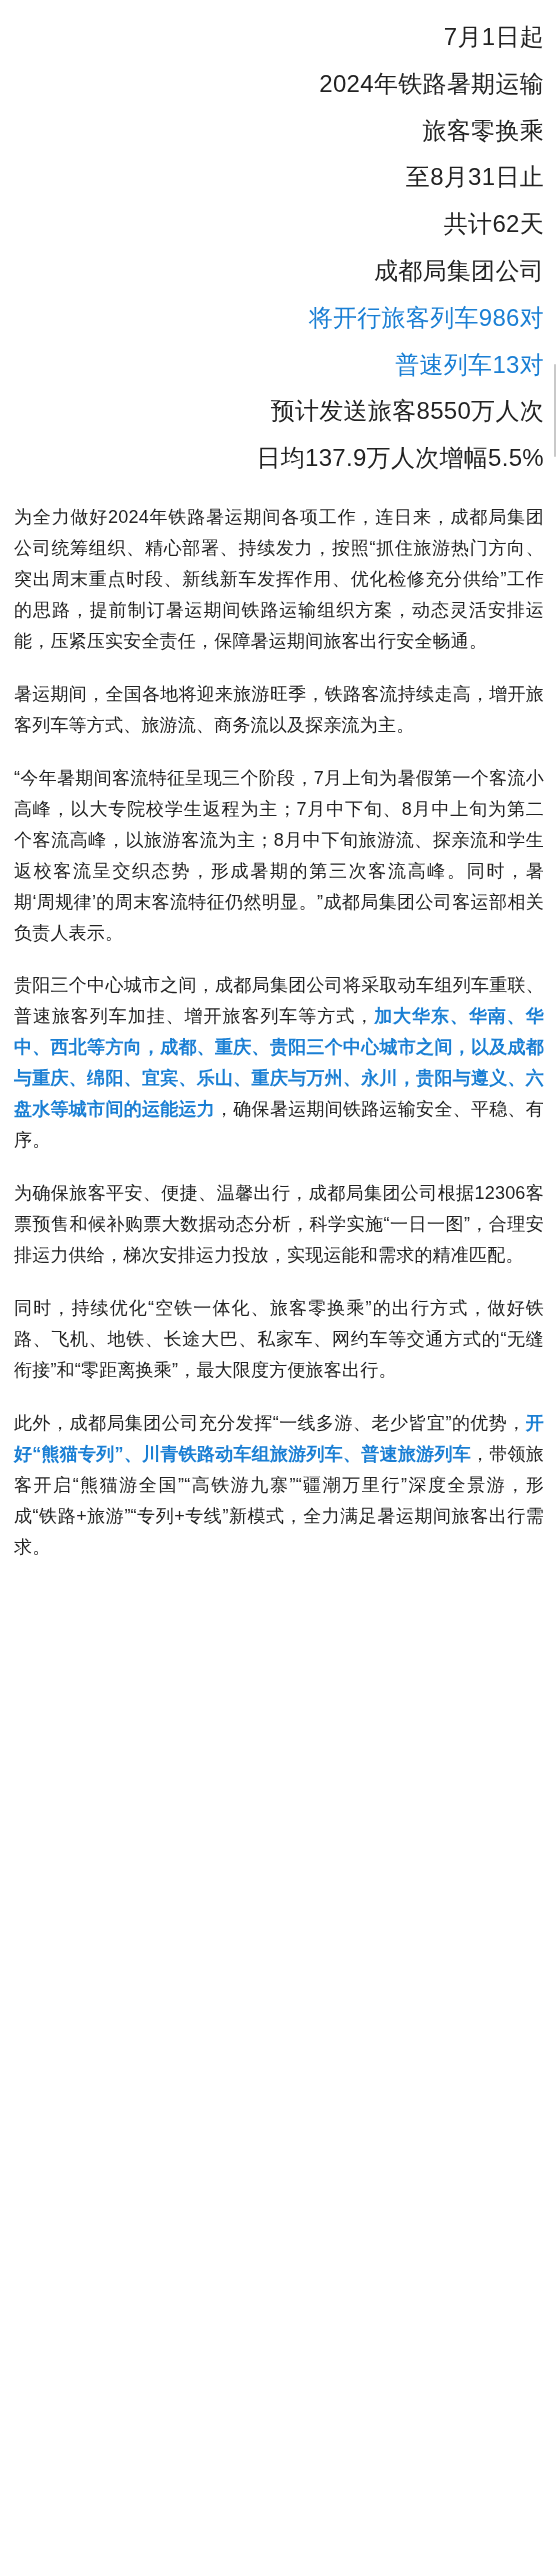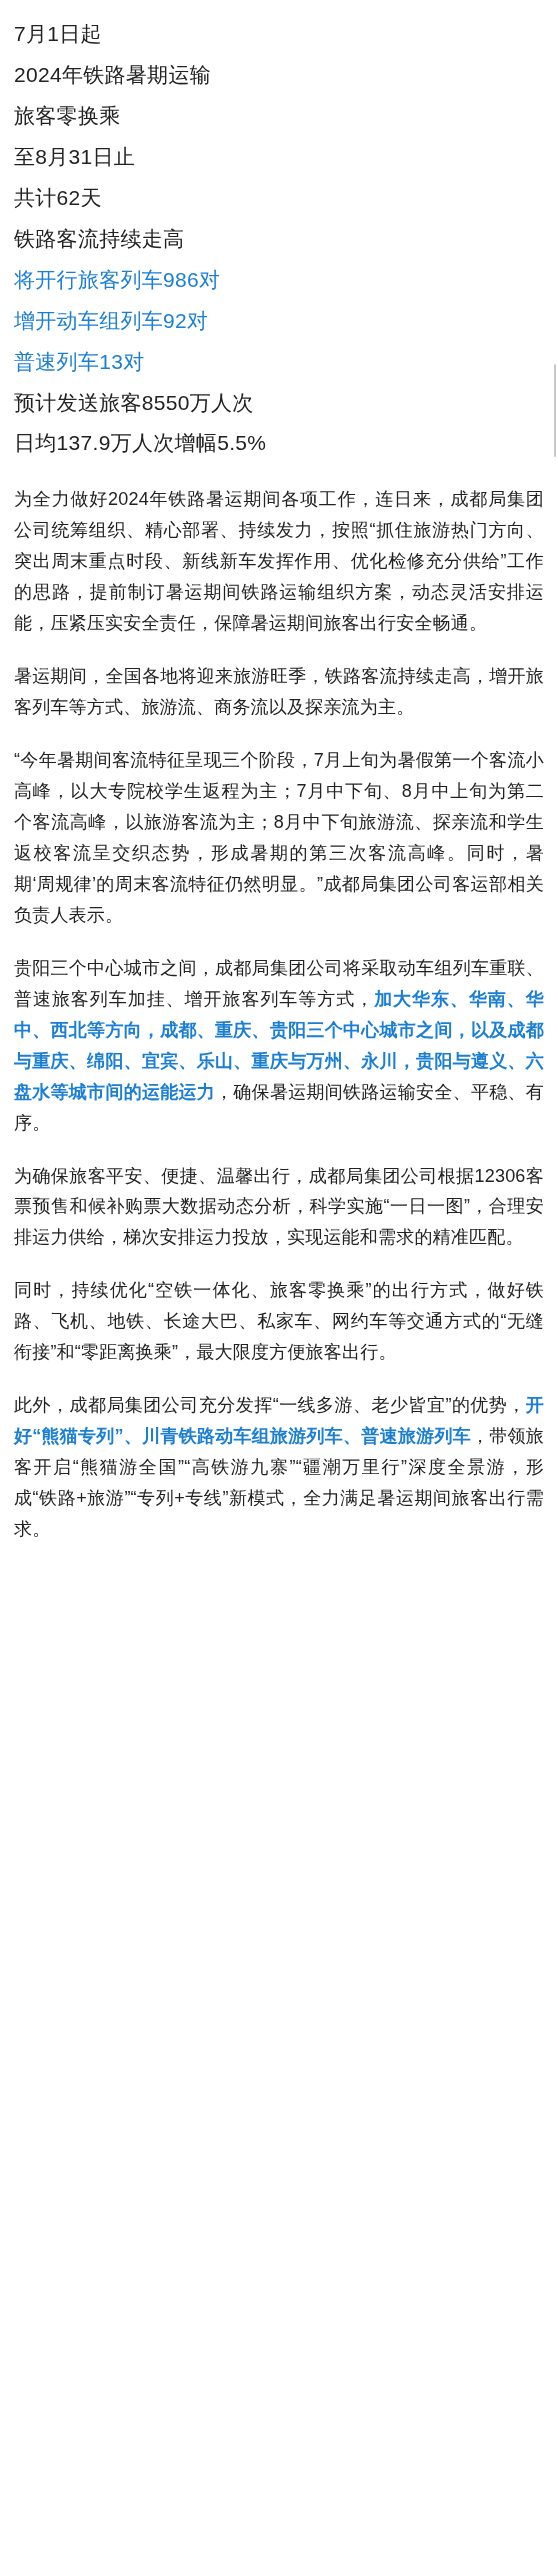--- a/index.html
+++ b/index.html
@@ -19,22 +19,22 @@
     box-sizing: border-box;
     padding: 11px 14px 23px 14px;
     background: #ffffff;
     position: relative;
   }
   
   .headline-block {
     padding-top: 3.1px;
   }
   .headline {
-    text-align: left;
-    font-size: 21px;
+    text-align: right;
+    font-size: 24px;
     line-height: 1.95;
     color: #1a1a1a;
     font-weight: 400;
     letter-spacing: 0.3px;
   }
   .headline.accent {
     color: #1a7fd4;
     font-weight: 400;
   }
   .headline.plain {
@@ -76,23 +76,22 @@
 <body>
 
 <div class="page">
 
   <div class="headline-block">
     <div class="headline plain">7月1日起</div>
     <div class="headline plain">2024年铁路暑期运输</div>
     <div class="headline plain">旅客零换乘</div>
     <div class="headline plain">至8月31日止</div>
     <div class="headline plain">共计62天</div>
-    <div class="headline plain">铁路客流持续走高</div>
+    <div class="headline plain">成都局集团公司</div>
     <div class="headline accent">将开行旅客列车986对</div>
-    <div class="headline accent">增开动车组列车92对</div>
     <div class="headline accent">普速列车13对</div>
     <div class="headline plain">预计发送旅客8550万人次</div>
     <div class="headline plain">日均137.9万人次增幅5.5%</div>
   </div>
 
   <div class="body-block">
     <p class="para">
       <span>为全力做好2024年铁路暑运期间各项工作，连日来，成都局集团公司统筹组织、精心部署、持续发力，按照“抓住旅游热门方向、突出周末重点时段、新线新车发挥作用、优化检修充分供给”工作的思路，提前制订暑运期间铁路运输组织方案，动态灵活安排运能，压紧压实安全责任，保障暑运期间旅客出行安全畅通。</span>
     </p>
     <p class="para">

